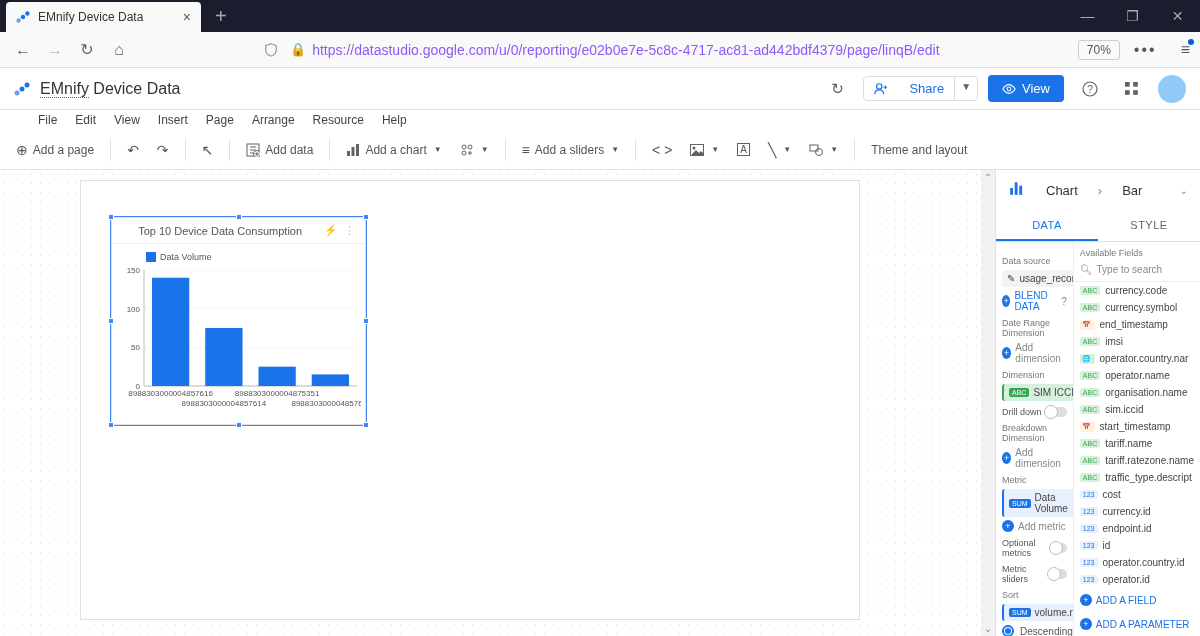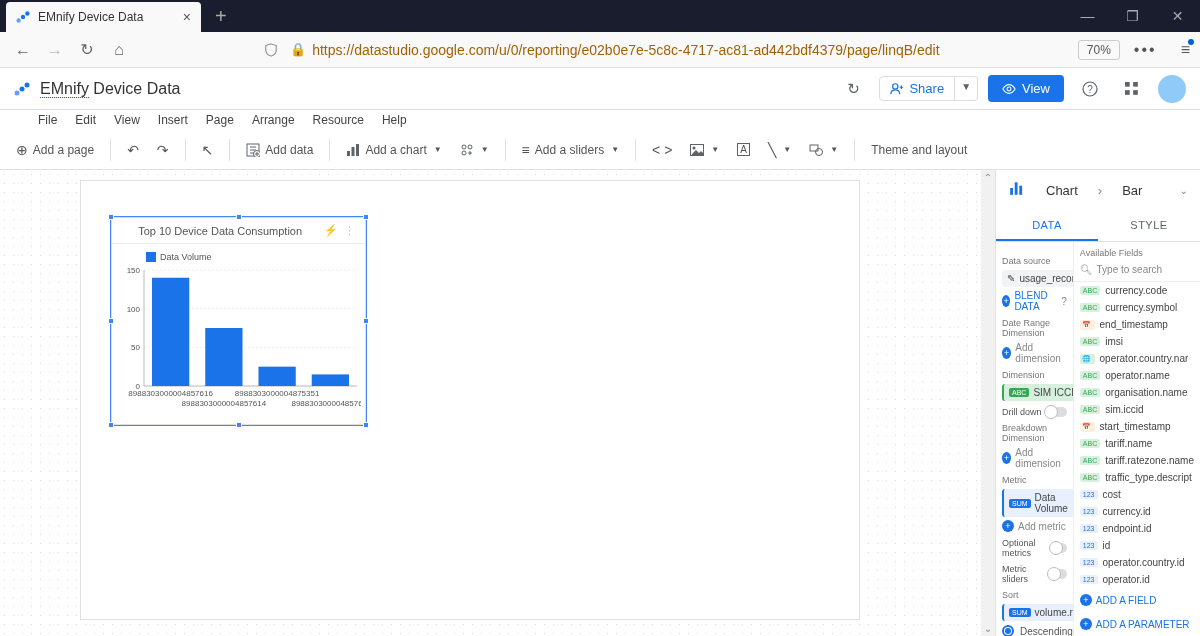--- a/index.html
+++ b/index.html
@@ -13,34 +13,34 @@
 .tab-close { font-size: 14px; color: #555; cursor: pointer; }
 .new-tab { color: #aaa; font-size: 20px; margin-left: 14px; cursor: pointer; }
 .win-controls { margin-left: auto; display: flex; }
 .win-btn { width: 45px; height: 32px; display: flex; align-items: center; justify-content: center; color: #aaa; font-size: 14px; }
 
 .addr-bar { background: #f9f9fa; height: 36px; display: flex; align-items: center; padding: 0 10px; gap: 6px; border-bottom: 1px solid #ddd; }
 .nav-btn { width: 26px; height: 26px; display: flex; align-items: center; justify-content: center; color: #666; font-size: 16px; border-radius: 4px; }
 .nav-btn.disabled { color: #bbb; }
 .shield { margin-left: 120px; }
 .lock { color: #888; font-size: 13px; }
-.url { color: #a16207; font-size: 14px; }
+.url { color: #8b5cf6; font-size: 14px; }
 .zoom { margin-left: auto; border: 1px solid #ccc; padding: 2px 8px; font-size: 12px; border-radius: 3px; color: #555; }
 .dots { margin: 0 8px; font-size: 16px; color: #555; letter-spacing: 2px; }
 .ham { margin-left: 10px; font-size: 16px; color: #555; position: relative; }
 .ham::after { content: ''; position: absolute; top: -2px; right: -4px; width: 6px; height: 6px; background: #0060df; border-radius: 50%; }
 
 
 .app-header { height: 42px; display: flex; align-items: center; padding: 0 14px; border-bottom: 1px solid #e0e0e0; }
 .app-logo { width: 16px; height: 16px; margin-right: 10px; }
 .app-title { font-size: 16px; color: #333; }
 .app-title .underlined { border-bottom: 1px dotted #d93025; }
 .hdr-actions { margin-left: auto; display: flex; align-items: center; gap: 10px; }
 .icon-btn { width: 32px; height: 32px; display: flex; align-items: center; justify-content: center; color: #5f6368; border-radius: 4px; font-size: 15px; }
-.share-btn { display: flex; align-items: center; gap: 5px; color: #1a73e8; font-size: 13px; padding: 4px 10px; border: 1px solid #dadce0; border-radius: 4px 0 0 4px; }
+.share-btn { display: flex; align-items: center; gap: 21px; color: #1a73e8; font-size: 13px; padding: 4px 10px; border: 1px solid #dadce0; border-radius: 4px 0 0 4px; }
 .share-dd { border: 1px solid #dadce0; border-left: none; padding: 4px 6px; border-radius: 0 4px 4px 0; color: #5f6368; font-size: 10px; }
 .view-btn { background: #1a73e8; color: #fff; padding: 6px 14px; border-radius: 4px; font-size: 13px; display: flex; align-items: center; gap: 6px; }
 .avatar { width: 28px; height: 28px; border-radius: 50%; background: #90caf9; }
 
 
 .menu-bar { height: 20px; display: flex; align-items: center; padding: 0 38px; gap: 18px; font-size: 12px; color: #444; }
 
 
 .toolbar { height: 40px; border-bottom: 1px solid #e0e0e0; display: flex; align-items: center; padding: 0 10px; gap: 6px; }
 .tb-item { display: flex; align-items: center; gap: 5px; color: #555; font-size: 12px; padding: 4px 6px; }

